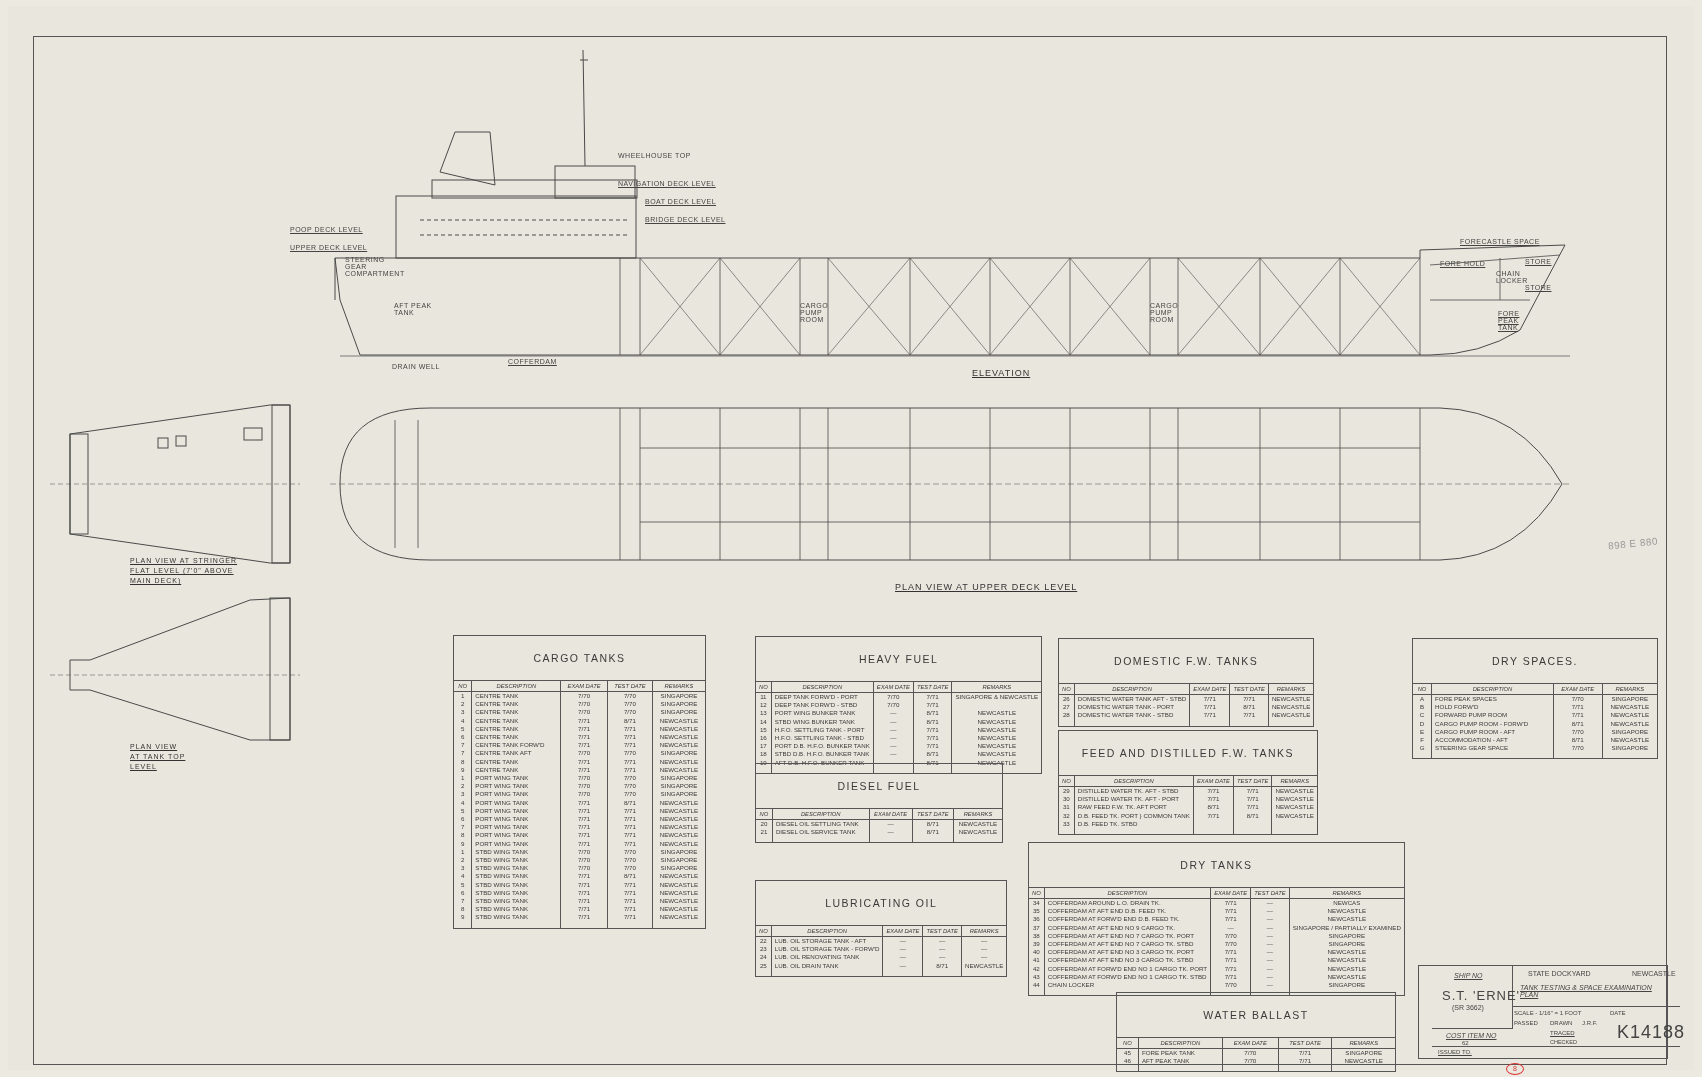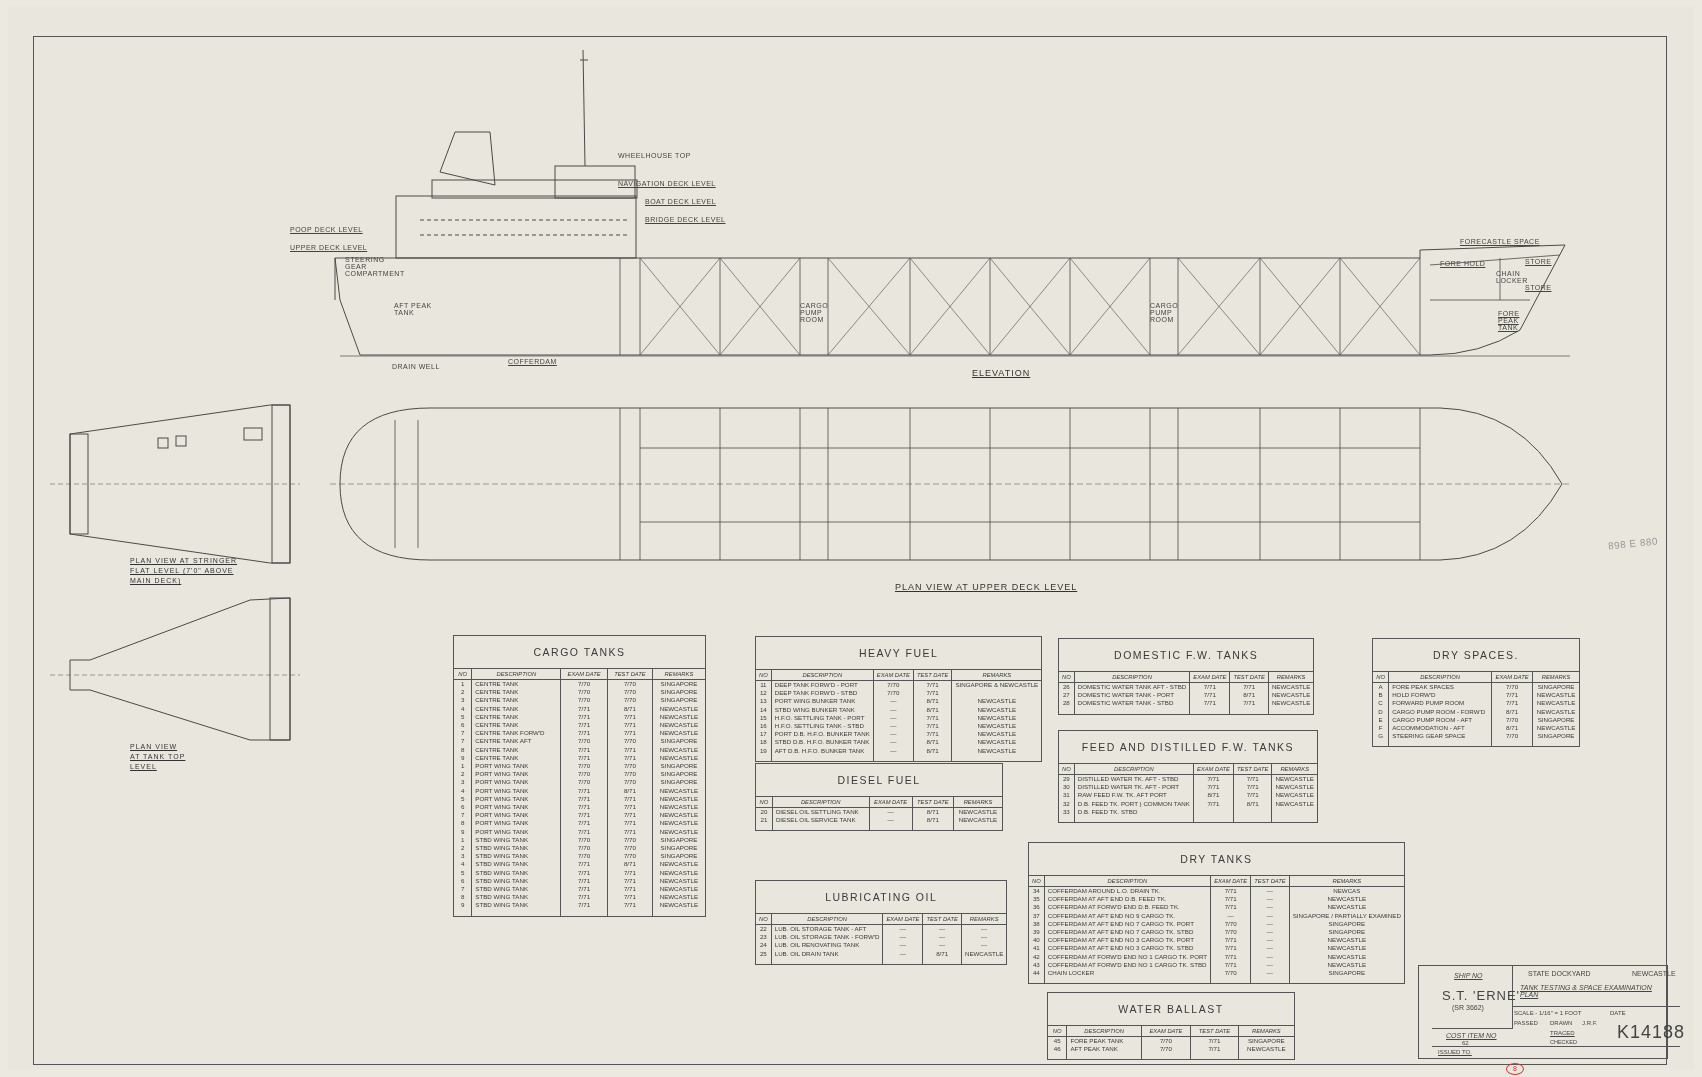--- a/index.html
+++ b/index.html
@@ -6,21 +6,21 @@
   body{width:1702px;height:1077px;background:#ece9e1;font-family:"Liberation Sans",sans-serif;color:#3a3a3a;position:relative;overflow:hidden;}
   .sheet{position:absolute;left:8px;top:6px;width:1686px;height:1064px;background:#e9e6dd;}
   .border{position:absolute;left:33px;top:36px;width:1632px;height:1027px;border:1.5px solid #555;}
   .draw{position:absolute;left:0;top:0;}
   .lbl{position:absolute;font-size:7px;letter-spacing:.5px;text-transform:uppercase;color:#444;white-space:nowrap;}
   .lbl.u{text-decoration:underline;}
   .ttl{position:absolute;font-size:9px;letter-spacing:1px;text-transform:uppercase;text-decoration:underline;color:#333;}
   table.tk{position:absolute;border-collapse:collapse;font-size:6.2px;text-transform:uppercase;color:#3a3a3a;background:transparent;}
   table.tk td,table.tk th{border-left:1px solid #555;border-right:1px solid #555;padding:0 3px;line-height:8.2px;white-space:nowrap;font-weight:normal;}
   table.tk{border:1.5px solid #555;}
-  table.tk caption{border:1.5px solid #555;border-bottom:none;font-size:10.5px;letter-spacing:1.5px;padding:10px 0;}
+  table.tk caption{border:1.5px solid #555;border-bottom:none;font-size:10.5px;letter-spacing:1.5px;padding:16px 0;}
   table.tk thead th{border-bottom:1px solid #555;border-top:1px solid #555;font-size:5.8px;font-style:italic;height:10px;}
   table.tk td.c{text-align:center;}
   table.tk tbody tr.pad td{height:6px;}
   .tb{position:absolute;left:1418px;top:965px;width:248px;height:92px;border:1.5px solid #555;font-size:7px;text-transform:uppercase;color:#444;}
   .tb div{position:absolute;margin-left:13px;}
   .redmark{position:absolute;left:1506px;top:1063px;width:16px;height:10px;border:1px solid #d33;border-radius:50%;font-size:7px;color:#d33;text-align:center;line-height:10px;}
 </style>
 </head>
 <body>
 
@@ -712,21 +712,21 @@
       <tr class="pad">
         <td></td>
         <td></td>
         <td></td>
         <td></td>
         <td></td>
       </tr>
     </tbody>
 </table>
 
-<table class="tk" style="left:1047px;top:992px;width:248px">
+<table class="tk" style="left:1116px;top:992px;width:280px">
   <caption>Water Ballast</caption>
   <thead>
       <tr>
     <th>No</th>
     <th>Description</th>
     <th>Exam Date</th>
     <th>Test Date</th>
     <th>Remarks</th>
   </tr>
     </thead>
@@ -748,21 +748,21 @@
       <tr class="pad">
         <td></td>
         <td></td>
         <td></td>
         <td></td>
         <td></td>
       </tr>
     </tbody>
 </table>
 
-<table class="tk" style="left:1372px;top:638px;width:208px">
+<table class="tk" style="left:1412px;top:638px;width:246px">
   <caption>Dry Spaces.</caption>
   <thead>
       <tr>
     <th>No</th>
     <th>Description</th>
     <th>Exam Date</th>
     <th>Remarks</th>
   </tr>
     </thead>
   <tbody>

